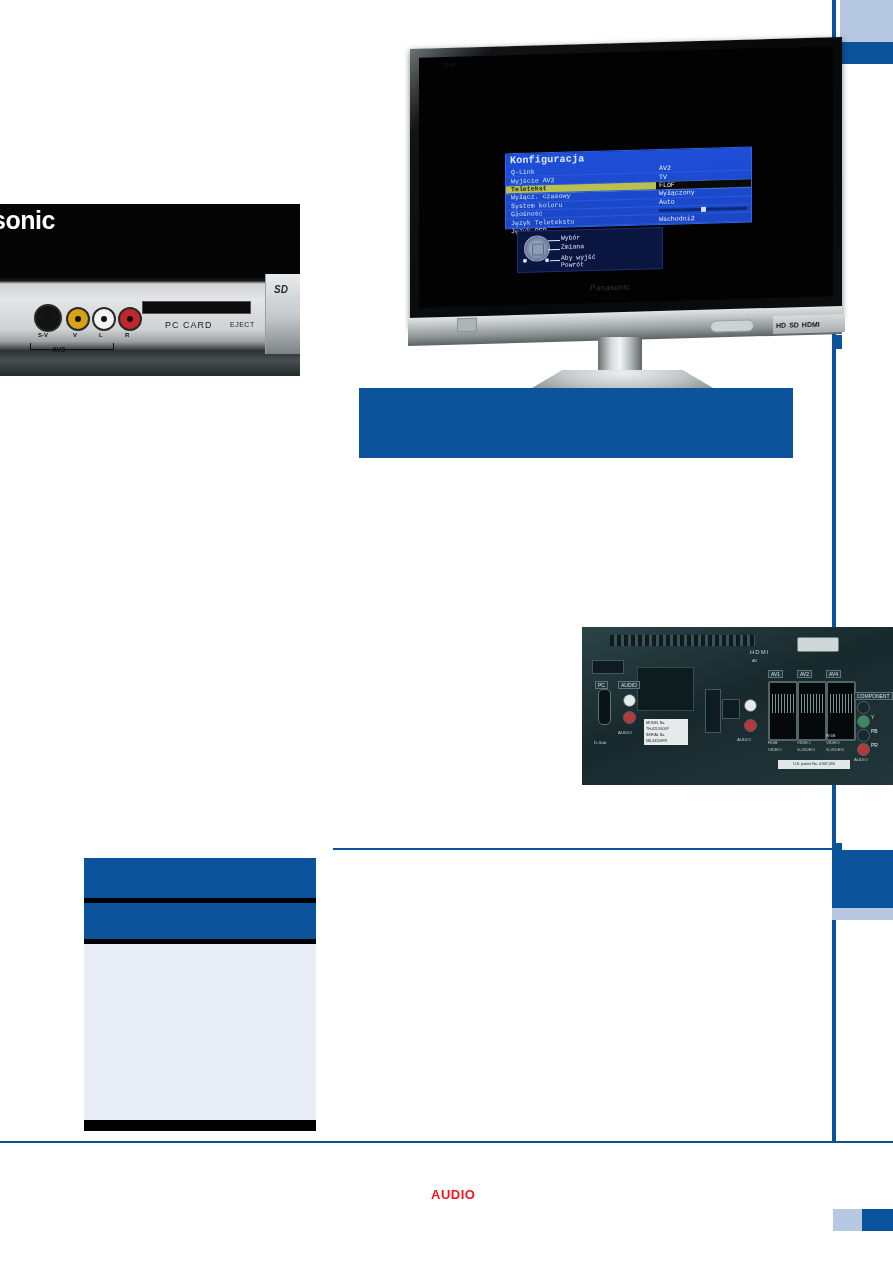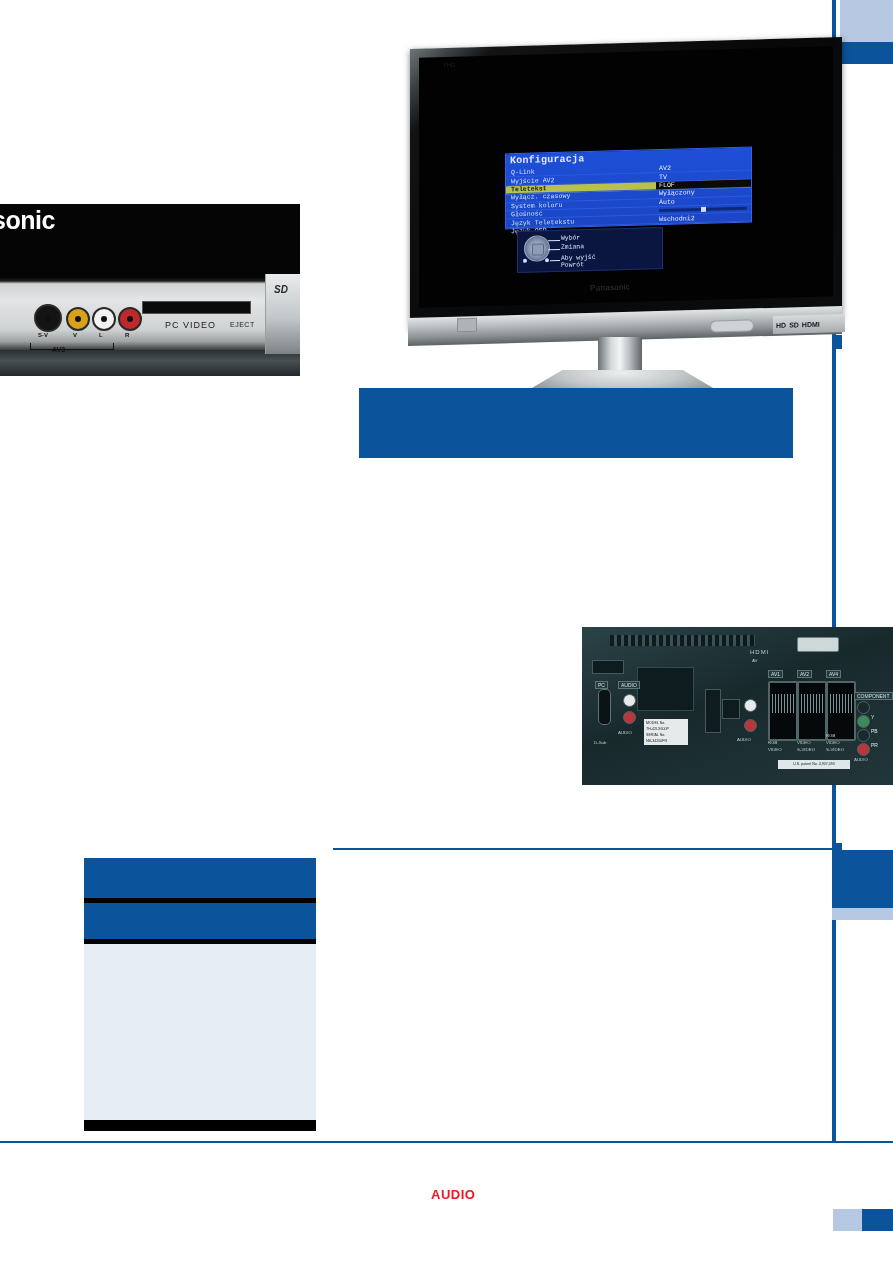--- a/index.html
+++ b/index.html
@@ -192,21 +192,21 @@
     </div>
 
   <div class="jack-label" style="left:38px;top:128px;">S-V</div>
   <div class="jack-label" style="left:73px;top:128px;">V</div>
   <div class="jack-label" style="left:99px;top:128px;">L</div>
   <div class="jack-label" style="left:125px;top:128px;">R</div>
   <div class="abs" id="av3-brace"></div>
   <div class="abs" id="av3-txt">AV3</div>
 
   <div class="abs" id="pc-slot"></div>
-  <div class="abs" id="pc-card-txt">PC VIDEO</div>
+  <div class="abs" id="pc-card-txt">PC CARD</div>
   <div class="abs" id="pc-eject-txt">EJECT</div>
   <div class="abs" id="sd-door"></div>
   <div class="abs" id="sd-logo">SD</div>
 </div>
 
 <div class="abs" id="photo-tv">
   <div class="abs" id="tv-body"></div>
   <div class="abs" id="tv-screen"></div>
   <div class="abs" id="tv-faint">THD</div>
   <div class="abs" id="tv-brand">Panasonic</div>

